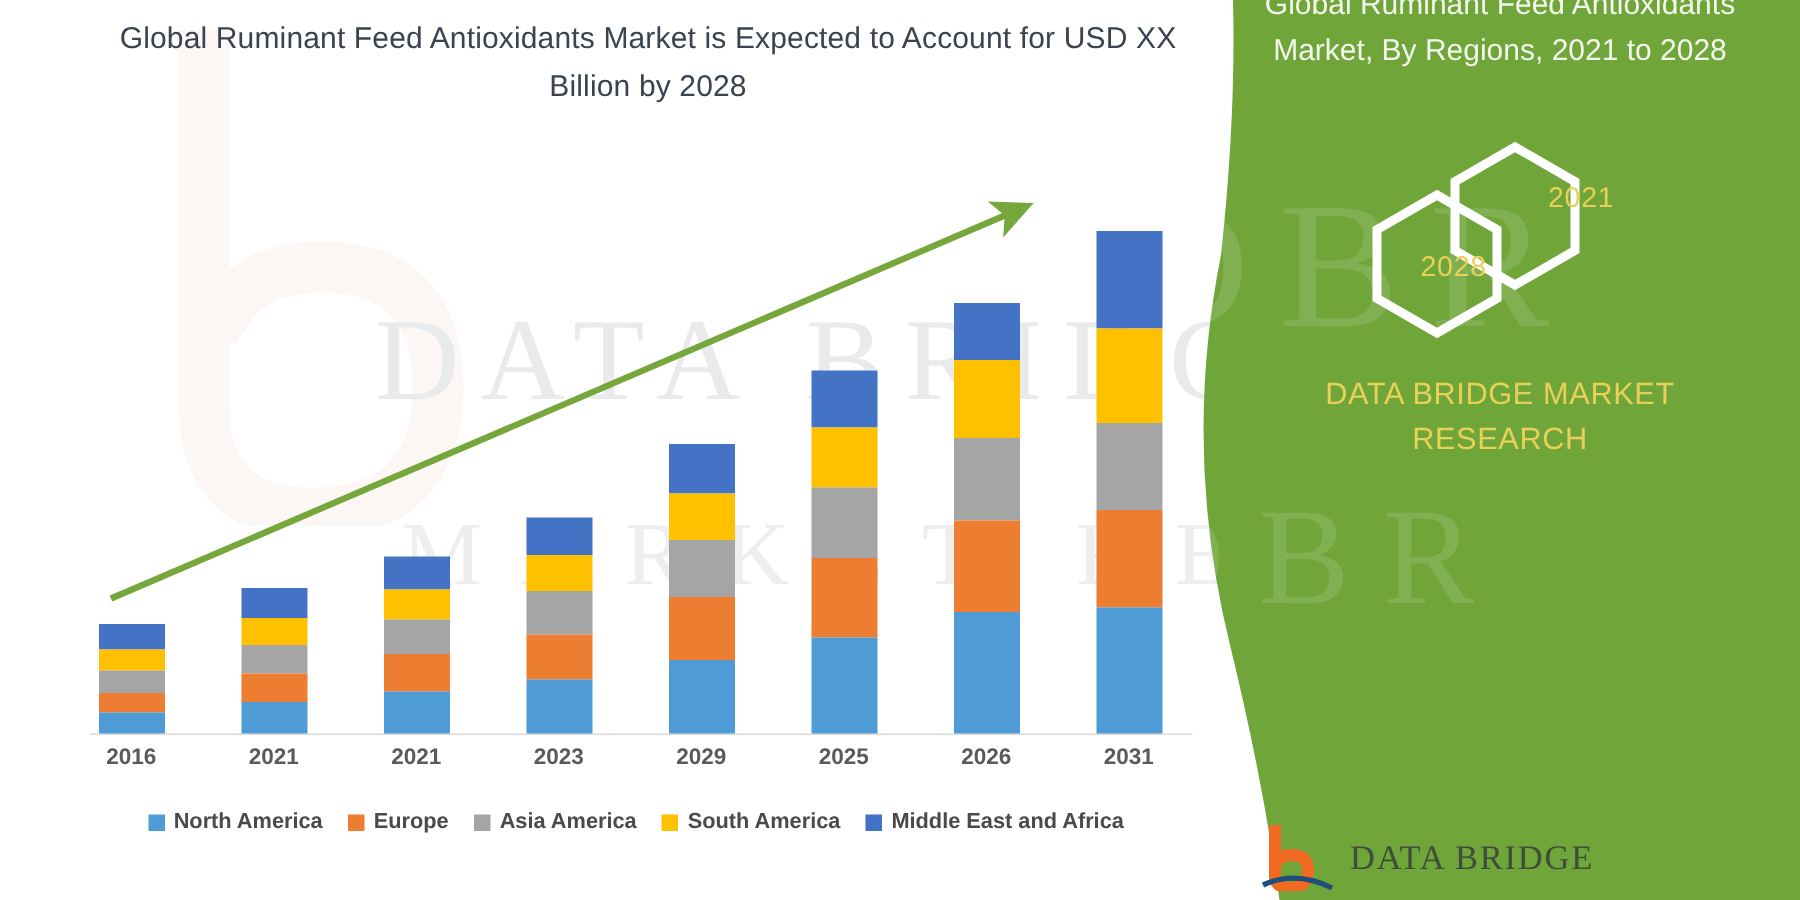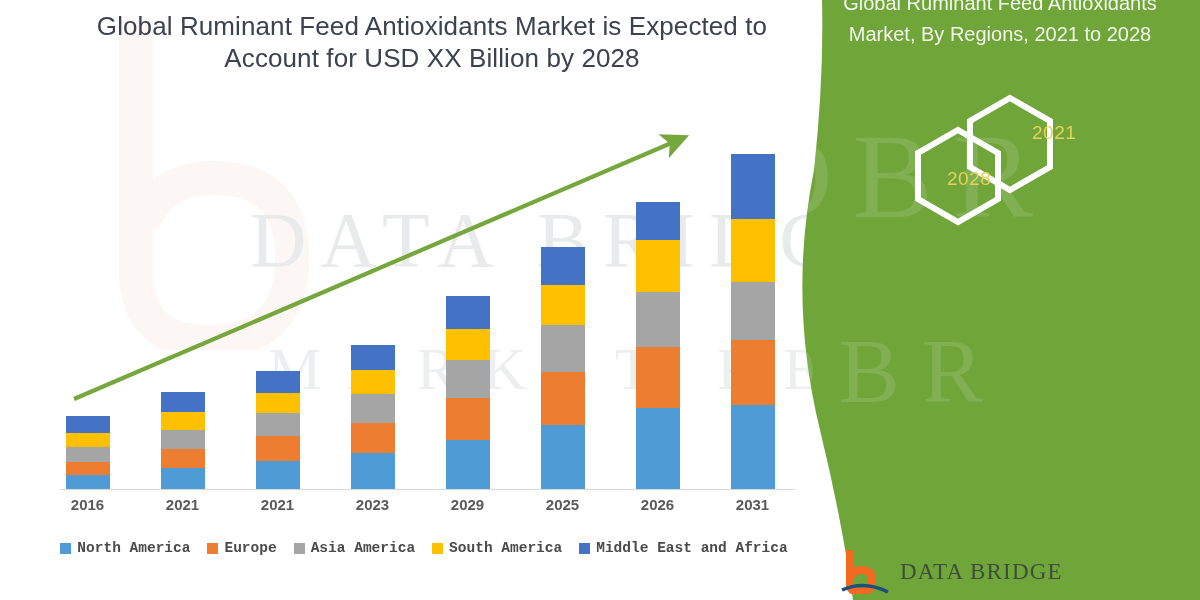--- a/index.html
+++ b/index.html
@@ -40,21 +40,21 @@
     font-size: 60px; letter-spacing: 26px;
     color: #edeef0;
   }
 
   
   .headline {
     position: absolute;
     left: 62px; top: 10px;
     width: 740px;
     text-align: center;
-    font-size: 26px;
+    font-size: 20px;
     line-height: 32px;
     color: #3b4250;
     letter-spacing: .1px;
   }
 
   
   .plot {
     position: absolute;
     left: 40px; top: 110px;
     width: 760px; height: 380px;
@@ -107,21 +107,20 @@
 
   
   .legend {
     position: absolute;
     left: 44px; top: 540px;
     width: 760px;
     display: flex;
     align-items: center;
     justify-content: center;
     gap: 17px;
-    font-family: Liberation Mono, monospace;
   }
   .leg-item { display: flex; align-items: center; gap: 6px; }
   .leg-swatch { width: 11px; height: 11px; flex: none; }
   .leg-label {
     font-size: 14.5px;
     font-weight: bold;
     color: #4a4a4a;
     white-space: nowrap;
   }
 
@@ -318,20 +317,24 @@
 
     <div class="hexwrap">
       <svg width="200" height="140" viewBox="0 0 200 140">
         <polygon points="100,6 140,29 140,75 100,98 60,75 60,29" fill="none" stroke="#ffffff" stroke-width="6"></polygon>
         <polygon points="48,38 88,61 88,107 48,130 8,107 8,61" fill="none" stroke="#ffffff" stroke-width="6"></polygon>
       </svg>
       <div class="hex-label y2021">2021</div>
       <div class="hex-label y2028">2028</div>
     </div>
 
+    <div class="brand">
+      <div>DATA BRIDGE MARKET</div>
+      <div>RESEARCH</div>
+    </div>
   </div>
 
   <div class="logo">
     <svg width="50" height="44" viewBox="0 0 50 44">
       <path d="M10 2 L10 34 Q10 42 20 42 Q32 42 32 30 Q32 20 21 20 Q15 20 12 24" fill="none" stroke="#F26A21" stroke-width="8" stroke-linecap="square"></path>
       <path d="M2 40 Q24 30 48 42" fill="none" stroke="#1F4E79" stroke-width="3.5"></path>
     </svg>
     <div class="logo-text">DATA BRIDGE</div>
   </div>
 

